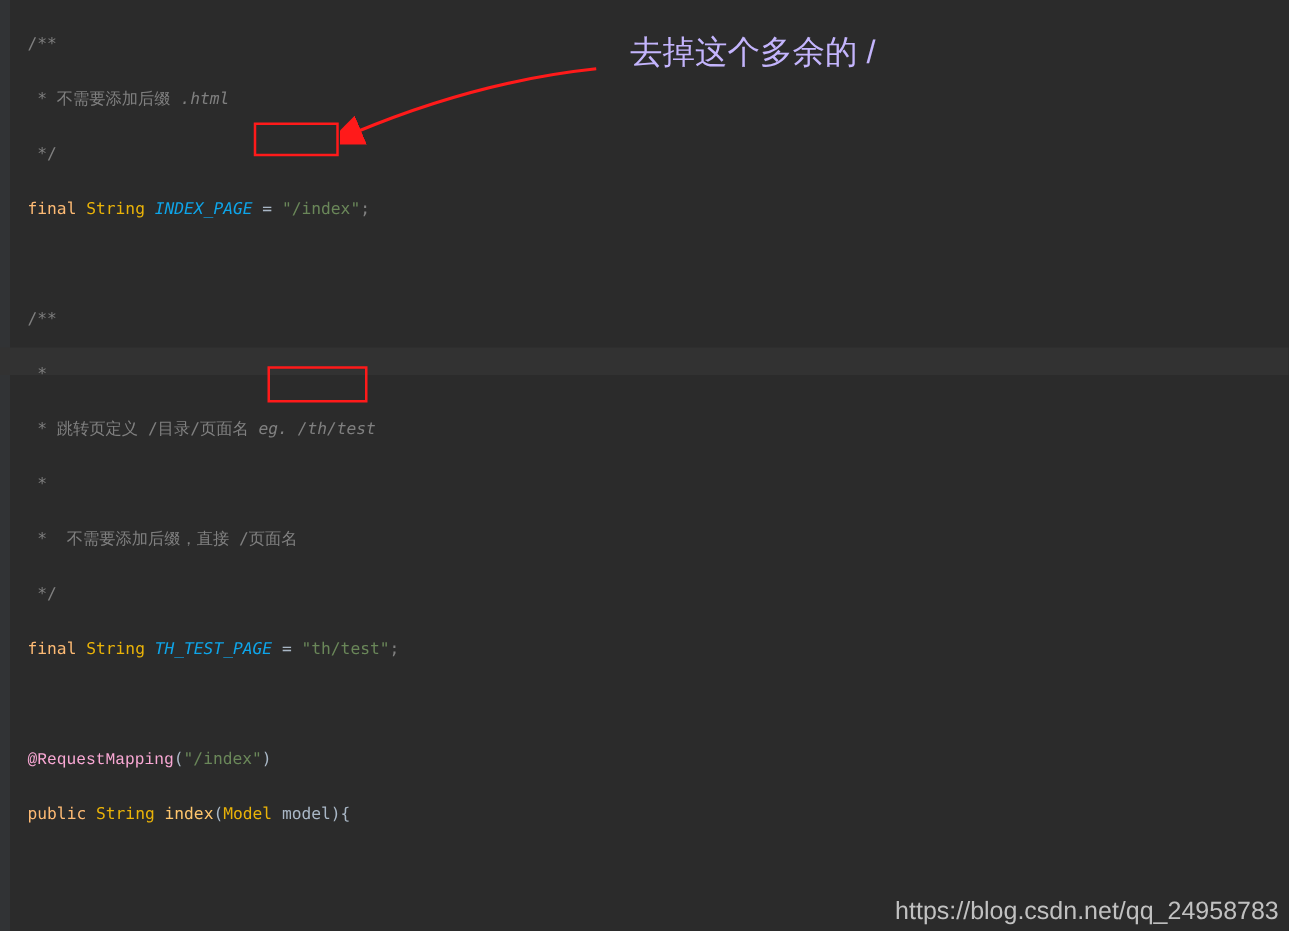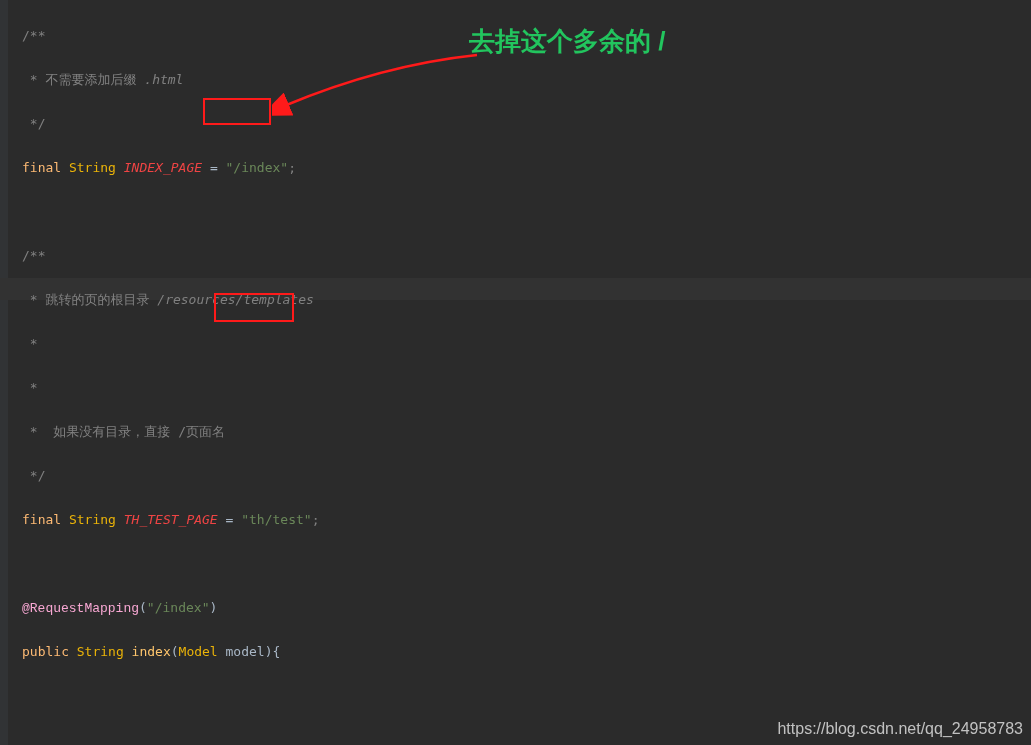--- a/index.html
+++ b/index.html
@@ -16,21 +16,21 @@
     padding: 3px 0 0 0;
   }
   .code-area {
     position: relative;
     padding-left: 22px;
     white-space: pre;
   }
   .comment { color: #808080; }
   .keyword { color: #fdba74; }
   .type { color: #eab308; }
-  .field { color: #ef4444; }
+  .field { color: #0ea5e9; }
   .string { color: #6a8759; }
   .annotation { color: #f9a8d4; font-family: Liberation Mono, monospace; }
   .method-decl { color: #ffc66d; }
   .punct { color: #a9b7c6; }
   .italic { font-style: italic; }
   .semicolon-dim { color: #808080; }
   .hl-line {
     position: absolute;
     left: 0;
     right: 0;
@@ -55,64 +55,64 @@
     border: 2px solid #ff1a1a;
     width: 80px;
     height: 29px;
     left: 214px;
     top: 293px;
     z-index: 5;
     pointer-events: none;
   }
   .callout {
     position: absolute;
-    left: 469px;
+    left: 504px;
     top: 30px;
-    color: #22c55e;
+    color: #c4b5fd;
     font-family: "Microsoft YaHei","SimSun",sans-serif;
     font-size: 26px;
-    font-weight: 700;
+    font-weight: 400;
     z-index: 6;
   }
   .arrow-svg {
     position: absolute;
     left: 272px;
     top: 50px;
     z-index: 6;
     pointer-events: none;
   }
   .watermark {
     position: absolute;
     right: 8px;
     bottom: 5px;
     color: #dcdcdc;
     font-family: Arial, sans-serif;
-    font-size: 16px;
+    font-size: 20px;
     opacity: 0.85;
     z-index: 10;
   }
 </style>
 </head>
 <body>
 
 <div class="gutter"></div>
 
 <div class="hl-line" style="top:278px;"></div>
 
 <div class="code-area">
 <div class="line"><span class="comment">/**</span></div>
 <div class="line"><span class="comment"> * 不需要添加后缀 </span><span class="comment italic">.html</span></div>
 <div class="line"><span class="comment"> */</span></div>
 <div class="line"><span class="keyword">final</span> <span class="type">String</span> <span class="field italic">INDEX_PAGE</span> <span class="punct">=</span> <span class="string">"/index"</span><span class="semicolon-dim">;</span></div>
 <div class="line"></div>
 <div class="line"><span class="comment">/**</span></div>
-<div class="line"><span class="comment"> * 跳转的页的根目录 </span><span class="comment italic">/resources/templates</span></div>
 <div class="line"><span class="comment"> *</span></div>
+<div class="line"><span class="comment"> * 跳转页定义 /目录/页面名 </span><span class="comment italic">eg. /th/test</span></div>
 <div class="line"><span class="comment"> *</span></div>
-<div class="line"><span class="comment"> *  如果没有目录，直接 /页面名</span></div>
+<div class="line"><span class="comment"> *  不需要添加后缀，直接 /页面名</span></div>
 <div class="line"><span class="comment"> */</span></div>
 <div class="line"><span class="keyword">final</span> <span class="type">String</span> <span class="field italic">TH_TEST_PAGE</span> <span class="punct">=</span> <span class="string">"th/test"</span><span class="semicolon-dim">;</span></div>
 <div class="line"></div>
 <div class="line"><span class="annotation">@RequestMapping</span><span class="punct">(</span><span class="string">"/index"</span><span class="punct">)</span></div>
 <div class="line"><span class="keyword">public</span> <span class="type">String</span> <span class="method-decl">index</span><span class="punct">(</span><span class="type">Model</span> <span>model</span><span class="punct">){</span></div>
 
 
 
 
 

